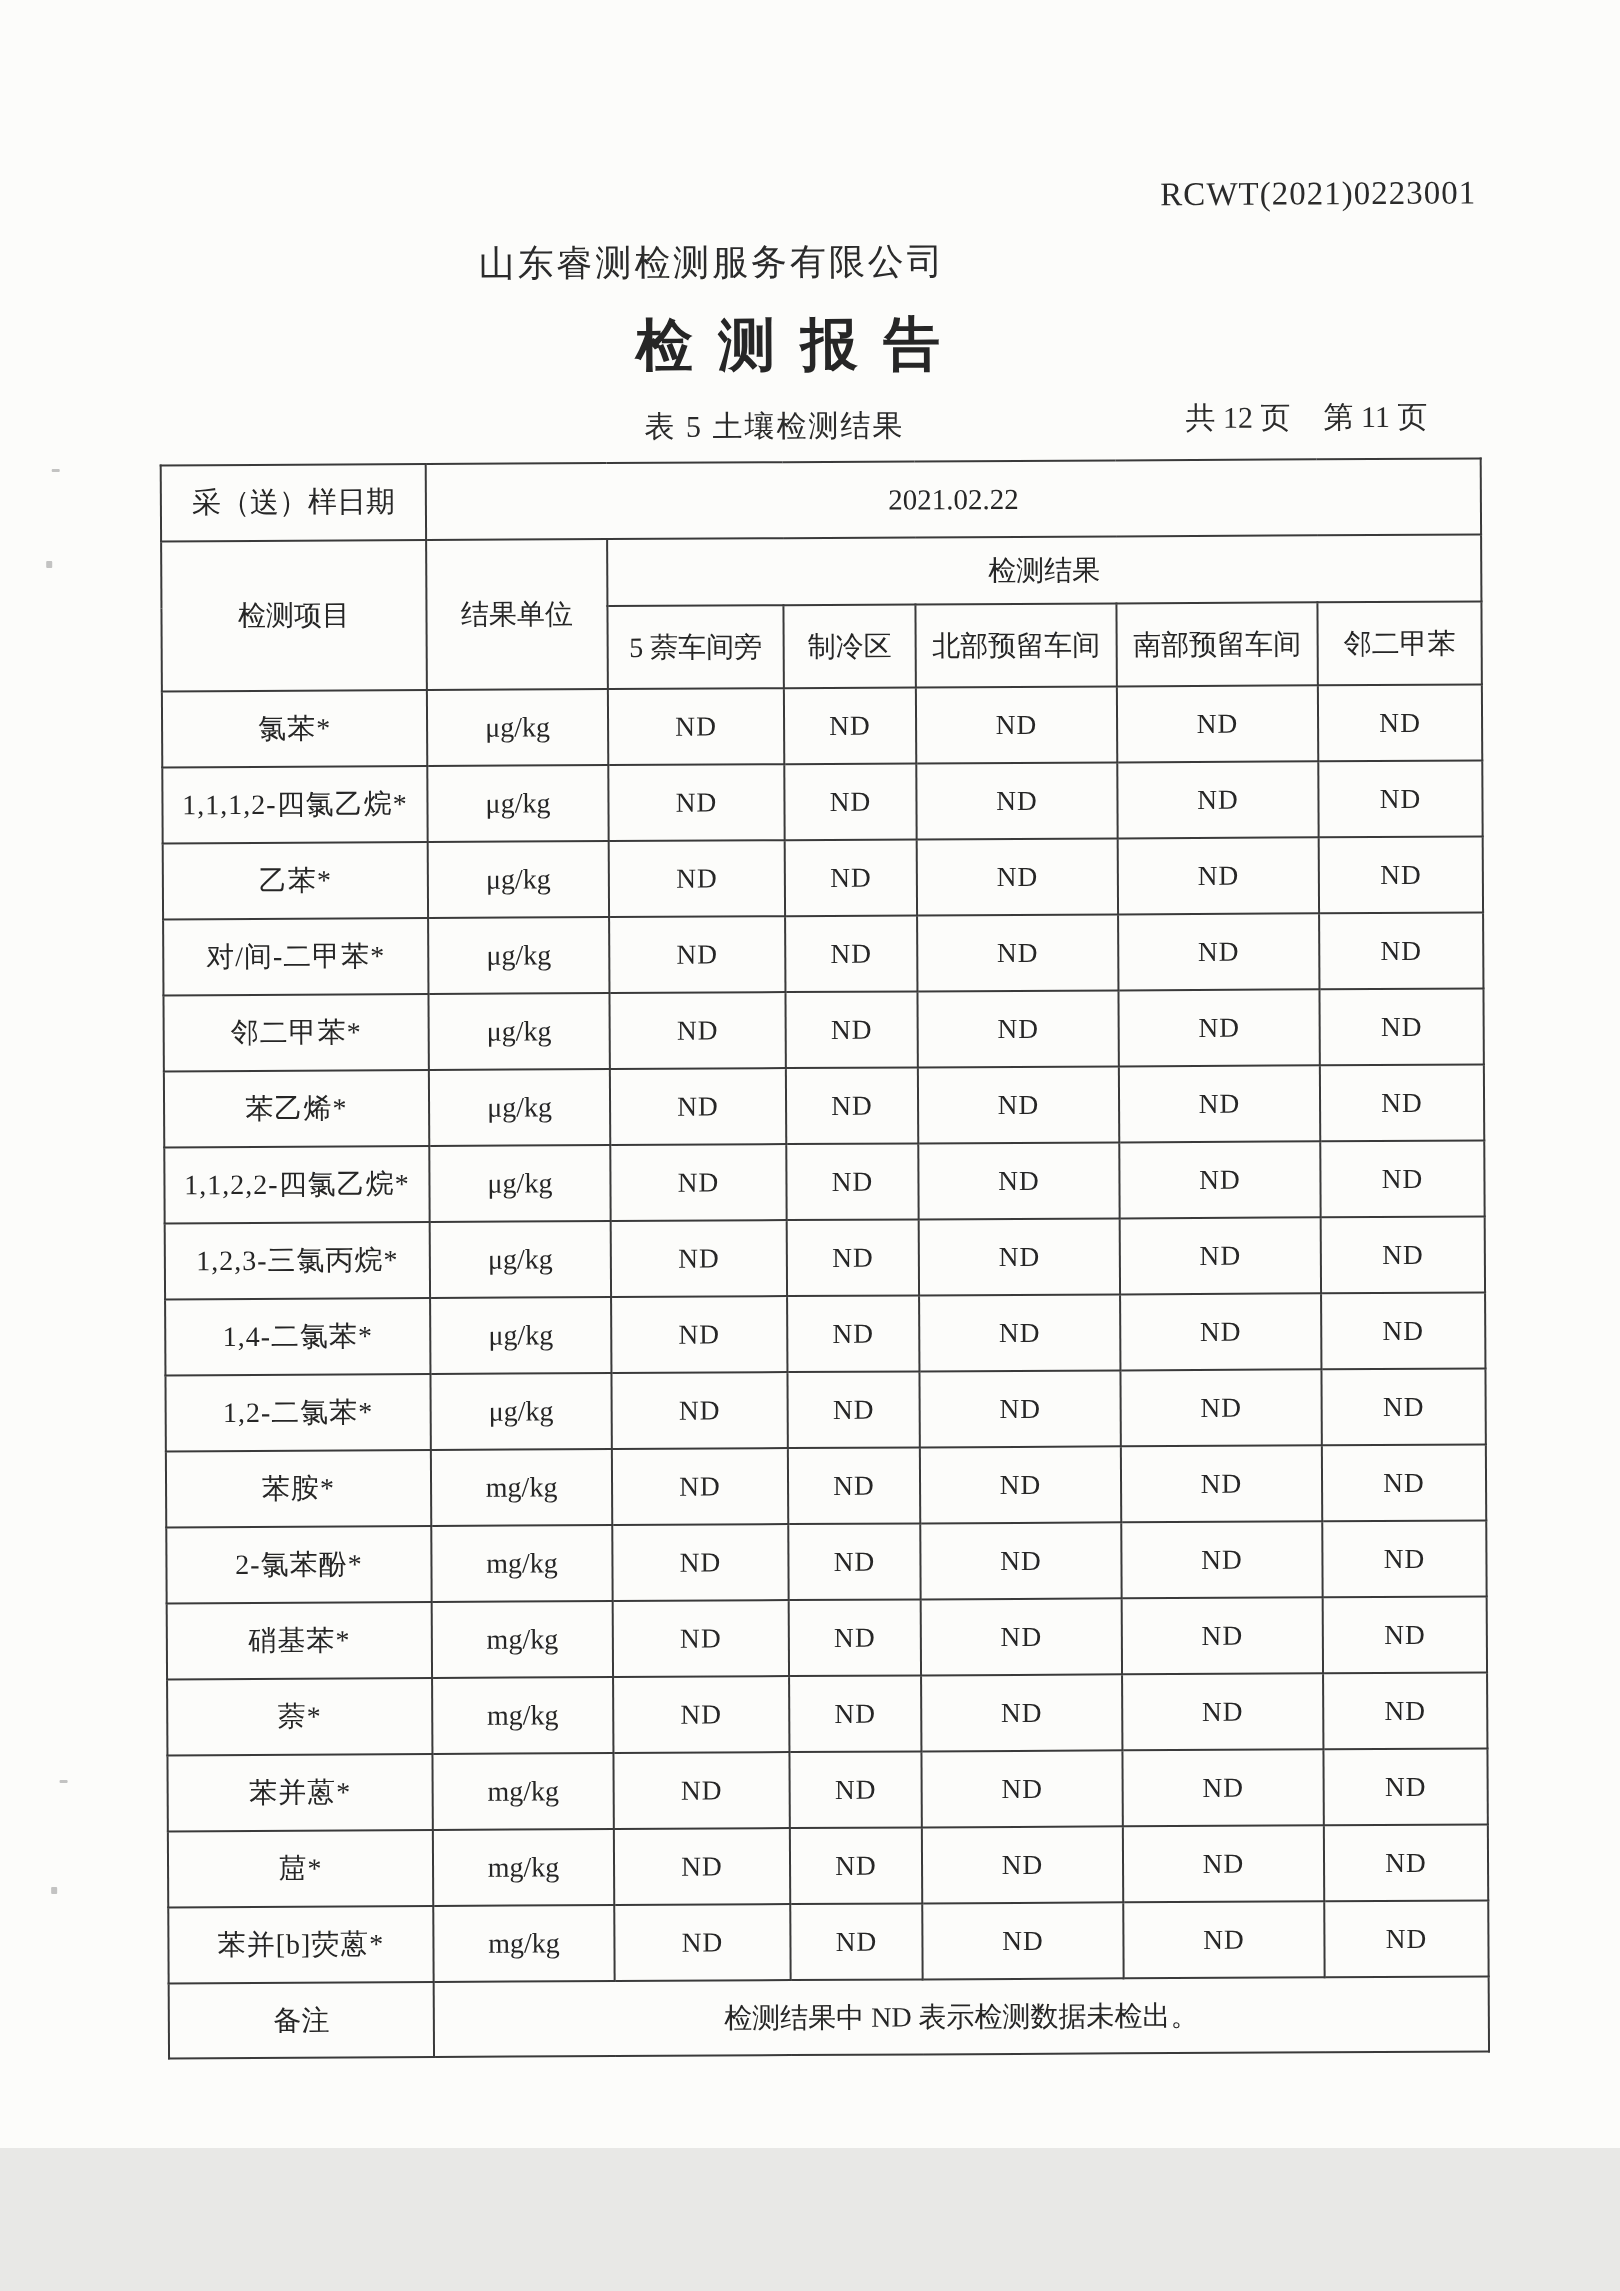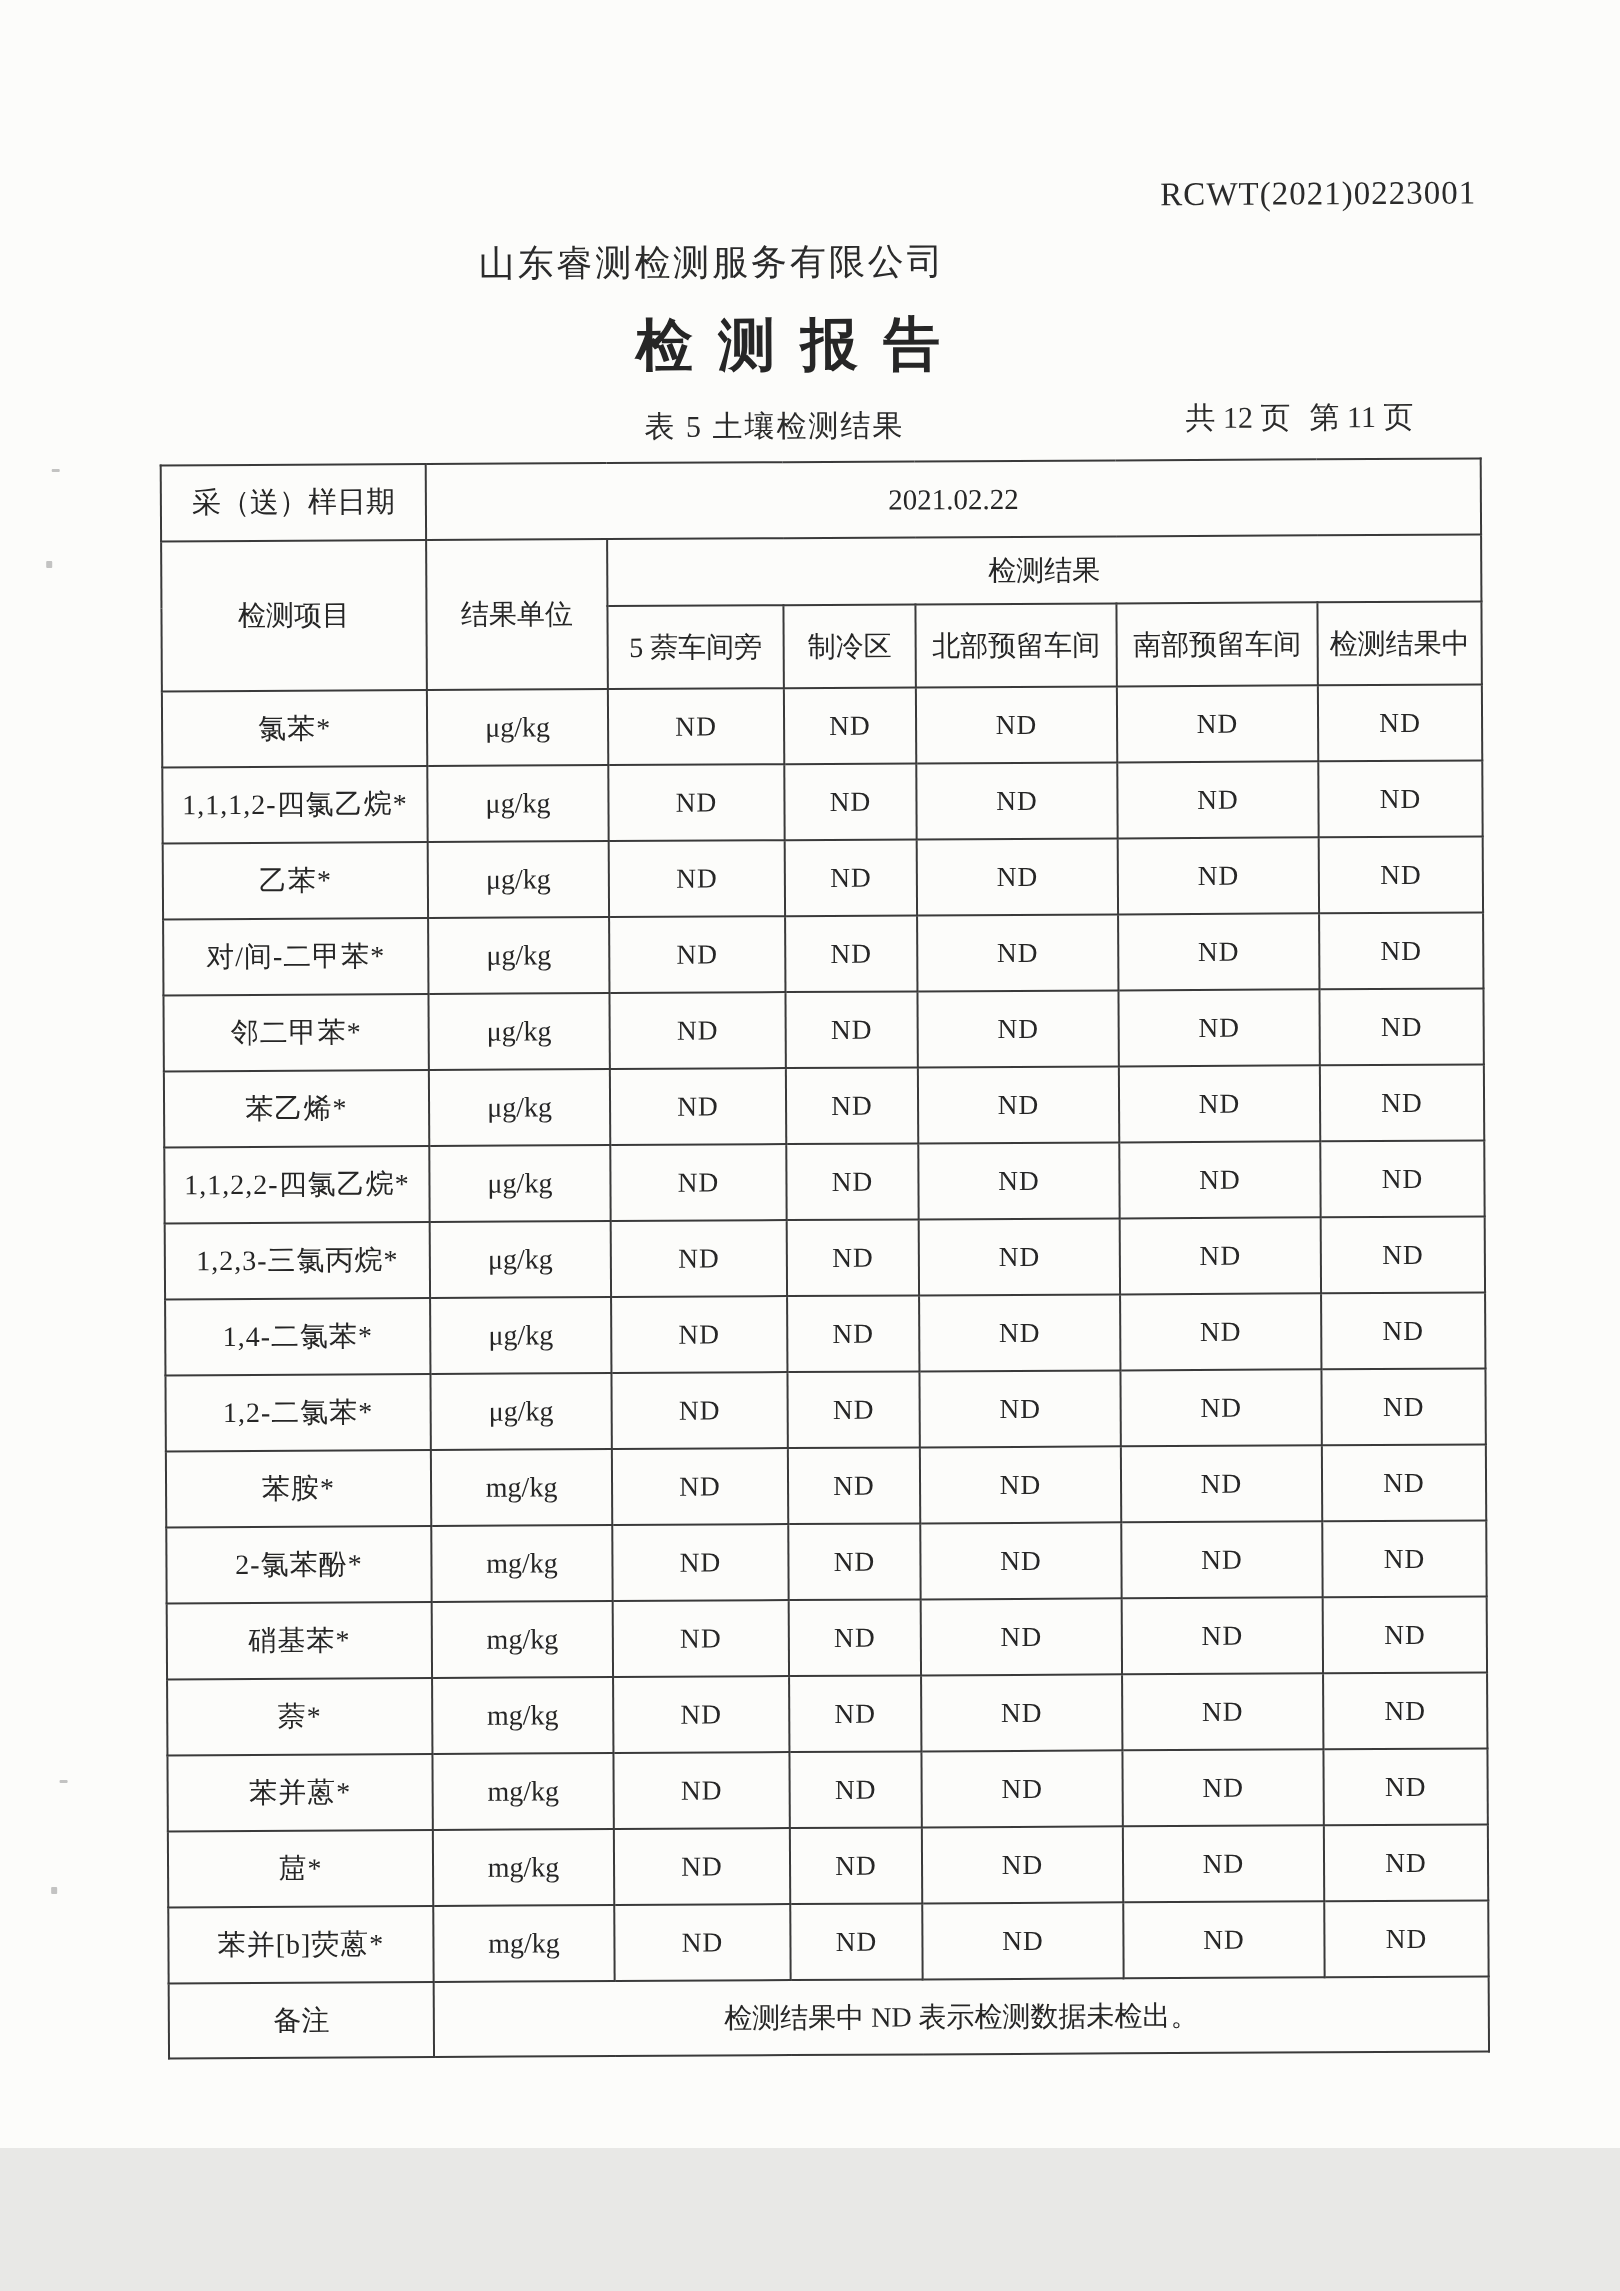--- a/index.html
+++ b/index.html
@@ -27,21 +27,21 @@
     color:#262626;
   }
   .caption{
     position:absolute;left:647px;top:406px;
     font-size:30px;letter-spacing:2px;color:#2b2b2b;
   }
   .pagination{
     position:absolute;left:1188px;top:400px;
     font-size:30px;color:#2b2b2b;white-space:nowrap;
   }
-  .pagination span{margin-right:19px;}
+  .pagination span{margin-right:33px;}
   .pagination span:last-child{margin-right:12px;}
   table.report-table{
     position:absolute;left:162px;top:461px;
     width:1320px;table-layout:fixed;border-collapse:collapse;
   }
   table.report-table td{
     border:2px solid #3a3a3a;
     text-align:center;vertical-align:middle;
     font-size:28px;color:#262626;
     padding:0 3.9px;
@@ -89,21 +89,21 @@
         <tr class="result-head">
           <td class="hd" rowspan="2">检测项目</td>
           <td class="hd" rowspan="2">结果单位</td>
           <td colspan="5">检测结果</td>
         </tr>
         <tr class="loc-row" id="loc-row">
             <td>5 萘车间旁</td>
             <td>制冷区</td>
             <td>北部预留车间</td>
             <td>南部预留车间</td>
-            <td>检测结果中</td>
+            <td>邻二甲苯</td>
           </tr>
       </tbody>
       <tbody id="data-rows">
           <tr>
             <td class="item">氯苯*</td>
             <td class="unit">μg/kg</td>
             <td class="val">ND</td>
             <td class="val">ND</td>
             <td class="val">ND</td>
             <td class="val">ND</td>

